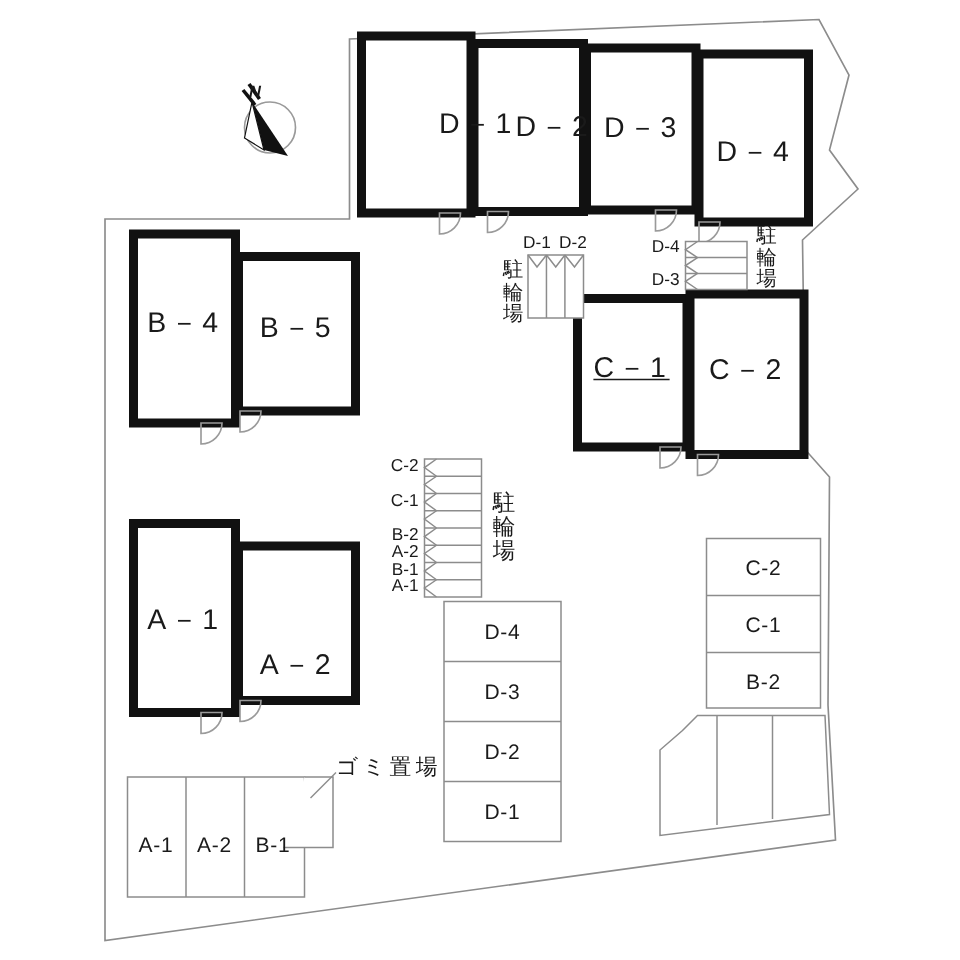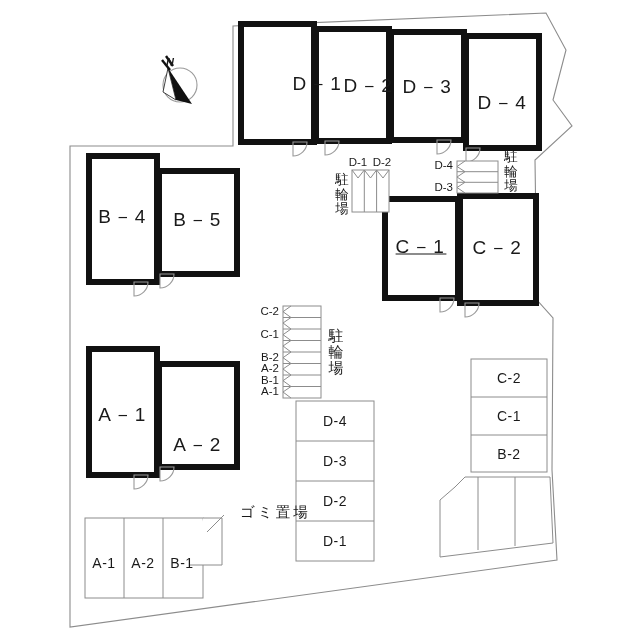--- a/index.html
+++ b/index.html
@@ -226,15 +226,15 @@
   <div class="lbl stall-label" style="left:335px;top:541px;">D-1</div>
 
   <div class="lbl stall-label" style="left:509px;top:378px;">C-2</div>
   <div class="lbl stall-label" style="left:509px;top:416px;">C-1</div>
   <div class="lbl stall-label" style="left:509px;top:454px;">B-2</div>
 
   <div class="lbl stall-label" style="left:104px;top:563px;">A-1</div>
   <div class="lbl stall-label" style="left:143px;top:563px;">A-2</div>
   <div class="lbl stall-label" style="left:182px;top:563px;">B-1</div>
 
-  <div class="lbl htext" style="left:224px;top:512px;margin-left:16px;">ゴミ置場</div>
+  <div class="lbl htext" style="left:224px;top:512px;">ゴミ置場</div>
 
 </div>
 
 </body></html>

